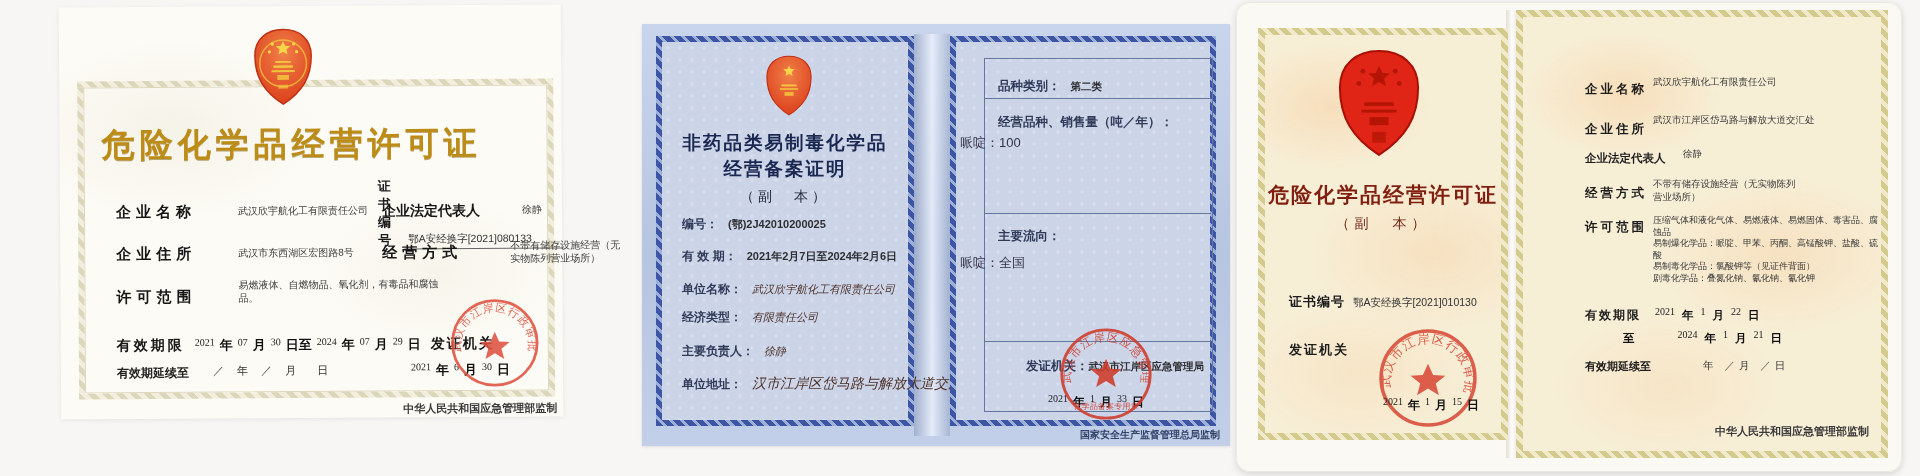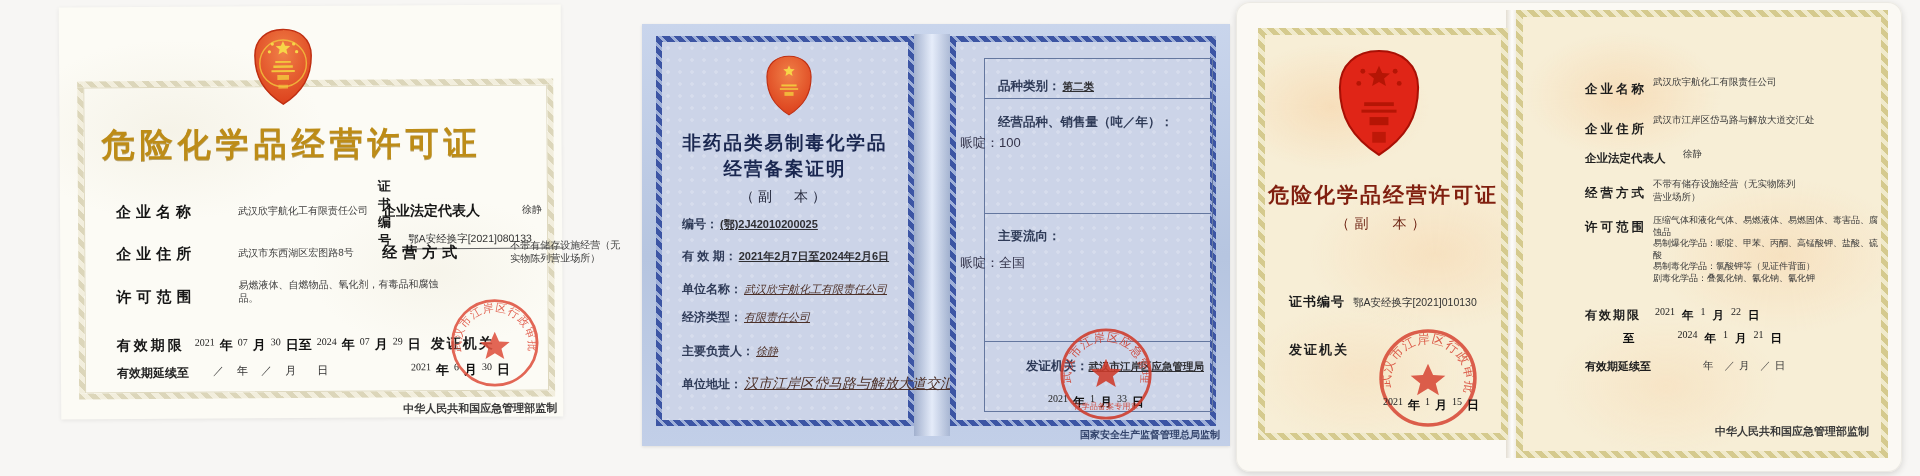--- a/index.html
+++ b/index.html
@@ -41,23 +41,23 @@
     background:radial-gradient(circle,rgba(255,255,255,.20) 1.5px,transparent 2px) 0 0/12px 12px,#ccd4e8;
     border:6px solid transparent;
     border-image:repeating-linear-gradient(45deg,#3c55a4 0 5px,#9fb0d8 5px 8px) 6;}
   .cm-left{left:14px;width:258px;}
   .cm-right{left:308px;width:266px;}
   .cm-gutter{position:absolute;left:272px;top:10px;width:36px;height:402px;
     background:linear-gradient(90deg,rgba(80,98,140,.28),rgba(240,245,255,.75) 50%,rgba(80,98,140,.22));}
   .cm-title{position:absolute;left:0;right:0;margin:0;text-align:center;
     font-size:18.5px;font-weight:bold;color:#1a2750;letter-spacing:2px;}
   .cm-sub{position:absolute;left:0;right:0;text-align:center;font-size:14px;color:#22263a;letter-spacing:4px;}
-  .cm-row{position:absolute;left:20px;display:flex;align-items:baseline;gap:2px;white-space:nowrap;}
+  .cm-row{position:absolute;left:20px;display:flex;align-items:baseline;gap:10px;white-space:nowrap;}
   .cm-lbl{font-size:12px;font-weight:bold;color:#2e3a57;}
-  .cm-val{font-size:11px;font-weight:600;color:#2f2f33;text-decoration:underline;}
+  .cm-val{font-size:11px;font-weight:600;color:#2f2f33;}
   .scr{font-style:italic;font-family:"DejaVu Serif","Liberation Serif",serif;font-weight:normal;color:#4d3129;}
   .tbl{position:absolute;left:28px;top:16px;width:227px;height:352px;border:1px solid #64779f;}
   .tdiv{position:absolute;left:28px;width:227px;height:0;border-top:1px solid #64779f;}
   .cm-item{position:absolute;font-size:13px;color:#33334a;}
 
   
   .cert-right{position:absolute;left:1236px;top:2px;width:666px;height:470px;
     background:#fbf9f4;border-radius:14px;
     box-shadow:0 2px 7px rgba(0,0,0,.14), inset 0 0 0 1px #eceae4;}
   .cr-page{position:absolute;box-sizing:border-box;

